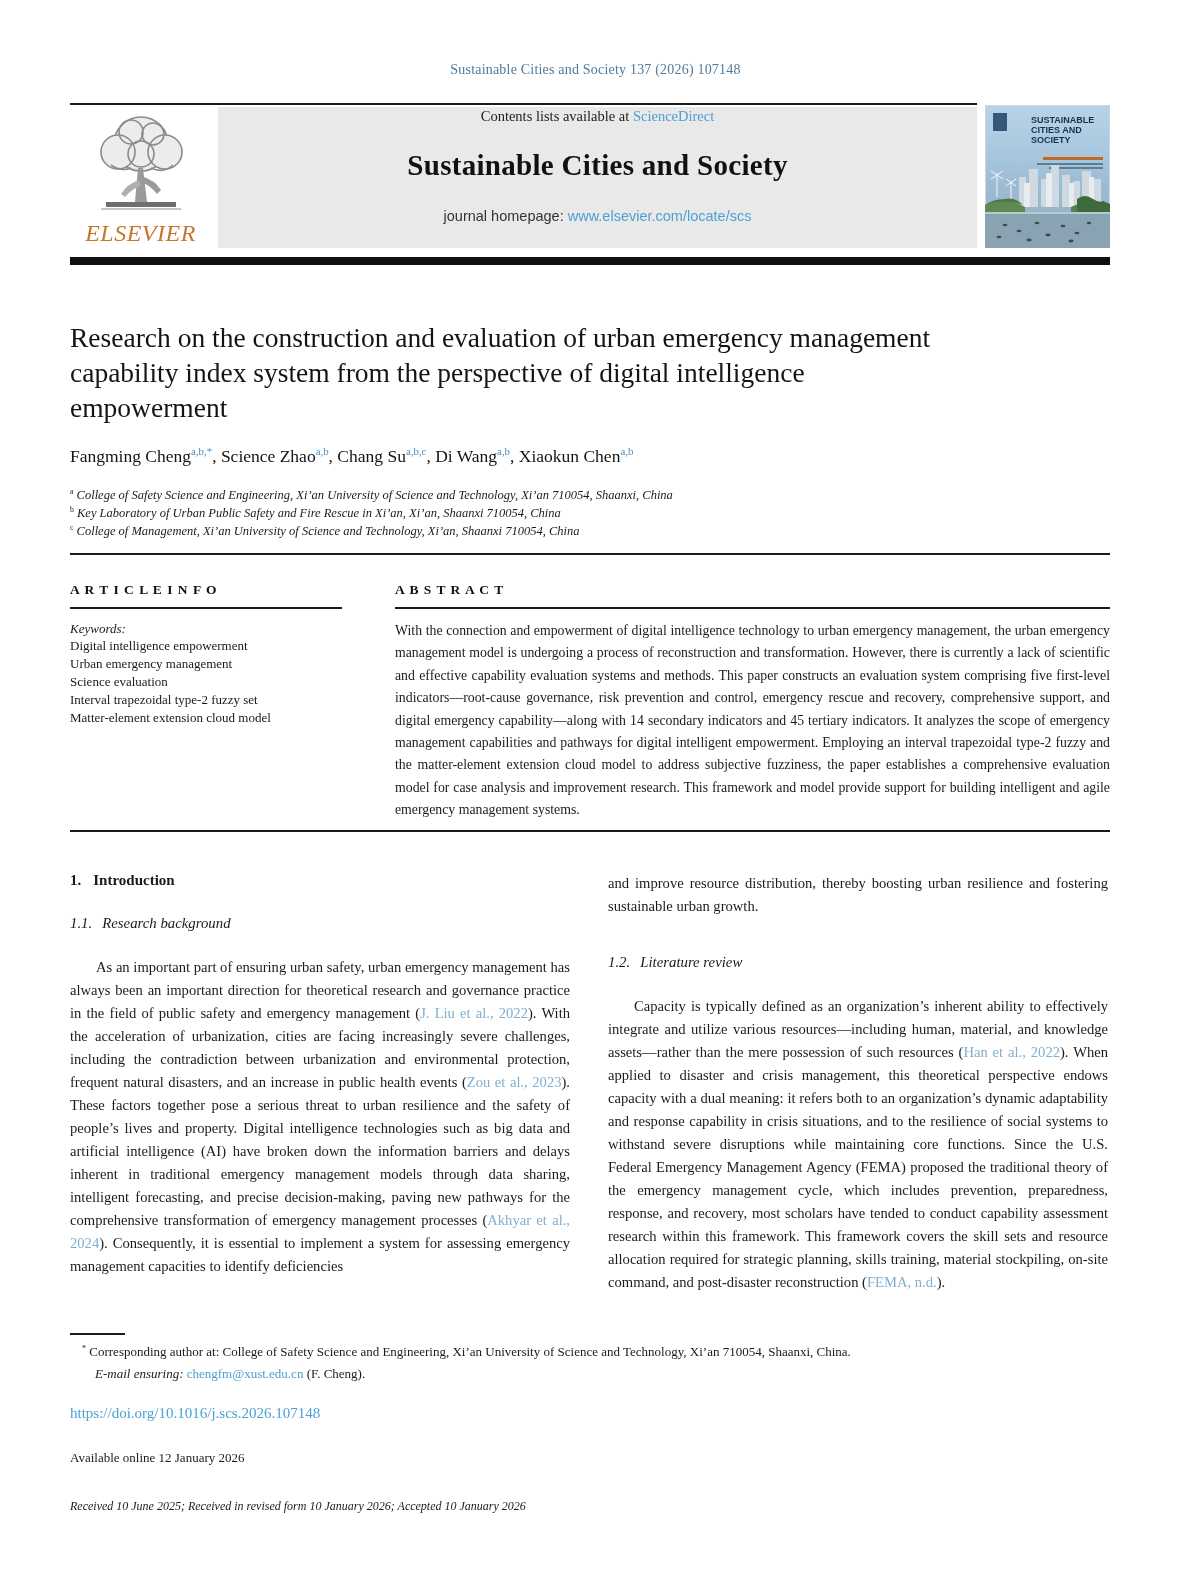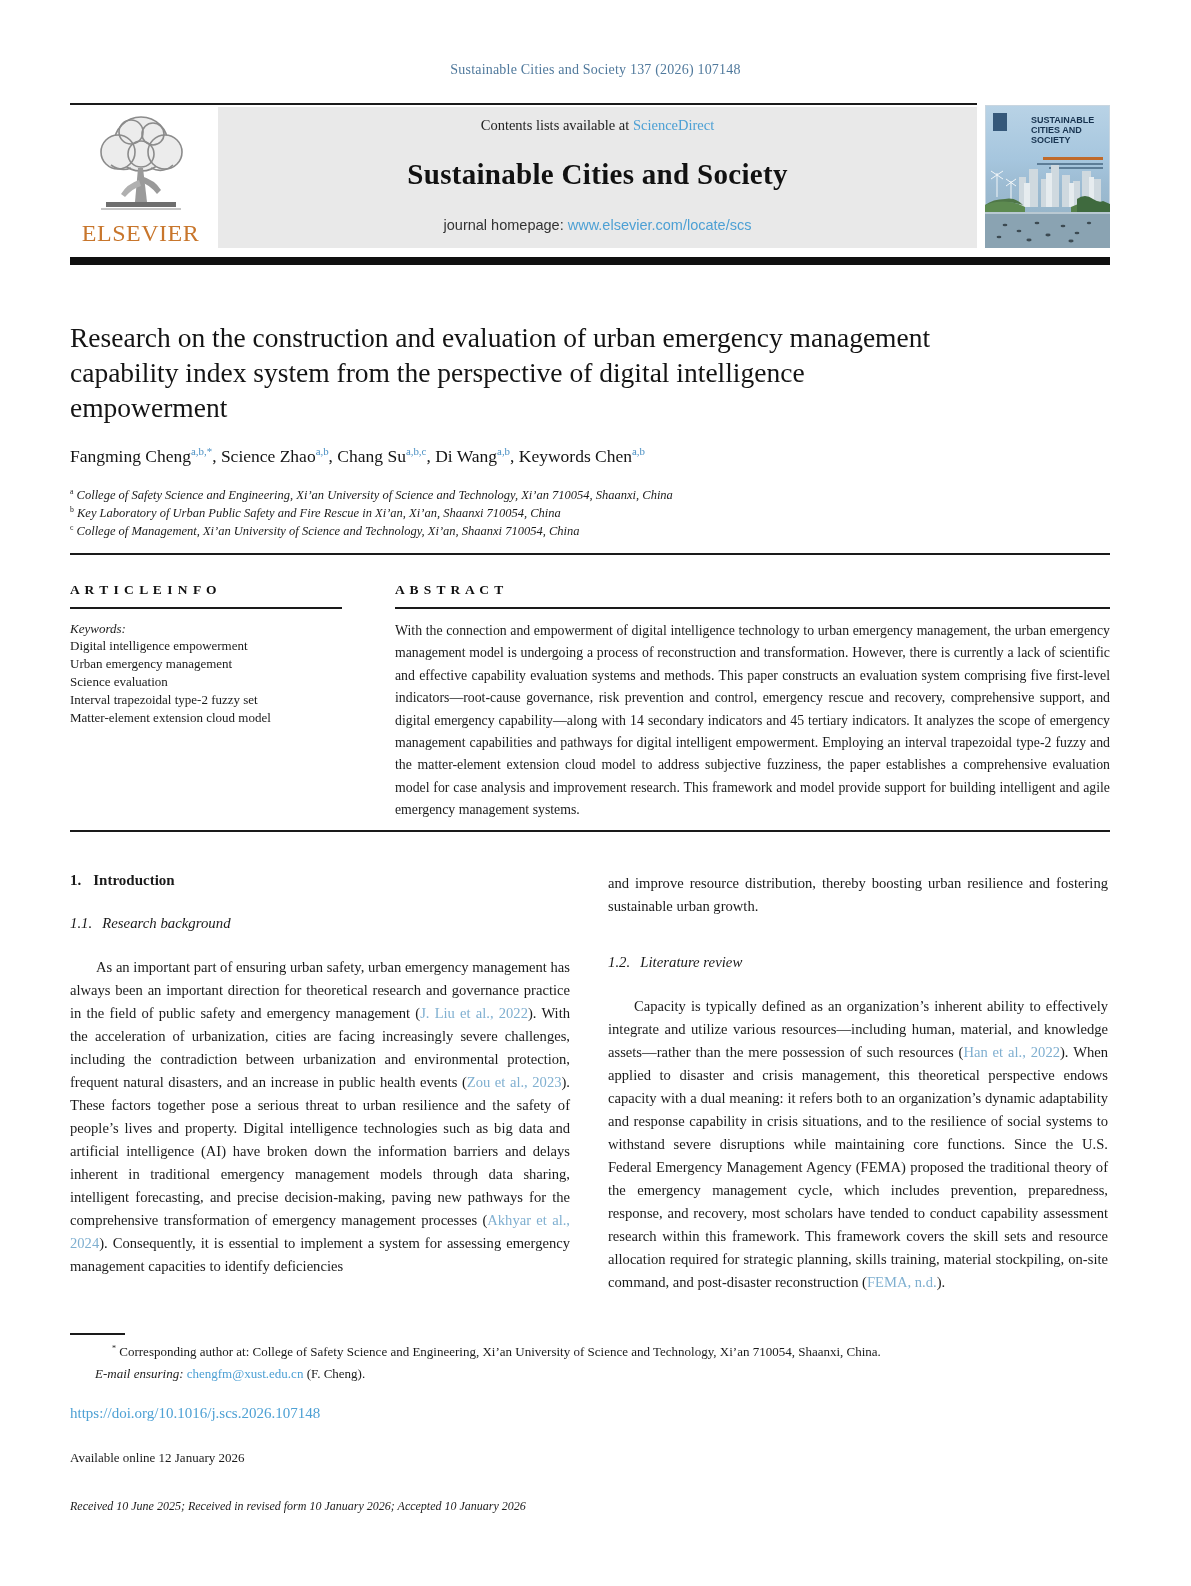--- a/index.html
+++ b/index.html
@@ -10,29 +10,29 @@
   }
   .journal-ref {
     position:absolute; top:62px; left:0; width:100%; text-align:center;
     font-size:14px; color:#50799c; letter-spacing:0.2px;
   }
   .hr-thin-top { position:absolute; top:103px; left:70px; width:907px; height:2px; background:#1a1a1a; }
   .header-gray {
     position:absolute; top:107px; left:218px; width:759px; height:141px;
     background:#e9e9e9; text-align:center;
   }
-  .contents-line { margin-top:10px; font-size:14.5px; color:#222; }
+  .contents-line { margin-top:1px; font-size:14.5px; color:#222; }
   .journal-title { margin-top:24px; font-size:29px; font-weight:600; color:#111; letter-spacing:0.3px; }
   .homepage-line { margin-top:26px; font-size:14.5px; font-family:"Liberation Sans", sans-serif; color:#333; }
   .link { color:#4da0d4; }
   .cite { color:#7fafd0; }
   .it { font-style:italic; }
   sup.sup { font-size:0.62em; vertical-align:super; line-height:0; }
 
-  .elsevier-block { position:absolute; top:110px; left:68px; width:145px; height:140px; text-align:center; }
+  .elsevier-block { position:absolute; top:110px; left:68px; width:145px; height:140px; text-align:center;font-style:italic; }
   .elsevier-word {
     margin-top:2px; font-size:24px; color:#c8762c; letter-spacing:0.5px; font-weight:500;
   }
   .cover {
     position:absolute; top:105px; left:985px; width:125px; height:143px;
     background:linear-gradient(#b9d3e6 0%, #a6c6de 38%, #9dbcd3 55%, #90aebf 100%);
     overflow:hidden; box-shadow:0 0 0 1px #c9d6e0 inset;
   }
   .cover-title {
     position:absolute; top:10px; right:7px; width:72px; text-align:left;
@@ -72,21 +72,21 @@
   .body-right { position:absolute; top:872px; left:608px; width:500px; }
   .sec-h1 { font-size:15px; font-weight:700; }
   .sec-h1 .num { margin-right:12px; }
   .sec-h2 { font-size:14.8px; font-style:italic; margin-top:26px; }
   .sec-h2 .num { margin-right:10px; }
   .body-para { margin-top:24px; font-size:14.6px; line-height:23px; text-align:justify; color:#1b1b1b; }
   .indent { text-indent:26px; }
   .no-top { margin-top:0; }
 
   .fn-rule { position:absolute; top:1333px; left:70px; width:55px; height:1.5px; background:#1a1a1a; }
-  .footnote1 { position:absolute; top:1344px; left:82px; width:1020px; font-size:13px;margin-left:30px; }
+  .footnote1 { position:absolute; top:1344px; left:82px; width:1020px; font-size:13px; }
   .footnote2 { position:absolute; top:1366px; left:95px; width:1000px; font-size:13px; }
   .doi-line { position:absolute; top:1405px; left:70px; font-size:15px; }
   .received-line { position:absolute; top:1499px; left:70px; font-size:12px;font-style:italic; }
   .available-line { position:absolute; top:1450px; left:70px; font-size:13px; }
   .copyright-line { position:absolute; top:1472px; left:70px; width:1040px; font-size:13px; }
 </style>
 </head>
 <body>
 
 <div class="page">
@@ -179,21 +179,21 @@
             <ellipse cx="14" cy="74" rx="2.4" ry="1.3"></ellipse>
         </g>
       </svg>
     </span>
   </div>
 
   <div class="black-bar"></div>
 
   <h1 class="article-title" style="font-weight:normal;">Research on the construction and evaluation of urban emergency management capability index system from the perspective of digital intelligence empowerment</h1>
 
-  <div class="authors"><span>Fangming Cheng</span><sup class="sup">a,b,*</sup><span>, </span><span>Science Zhao</span><sup class="sup">a,b</sup><span>, </span><span>Chang Su</span><sup class="sup">a,b,c</sup><span>, </span><span>Di Wang</span><sup class="sup">a,b</sup><span>, </span><span>Keywords Chen</span><sup class="sup">a,b</sup></div>
+  <div class="authors"><span>Fangming Cheng</span><sup class="sup">a,b,*</sup><span>, </span><span>Science Zhao</span><sup class="sup">a,b</sup><span>, </span><span>Chang Su</span><sup class="sup">a,b,c</sup><span>, </span><span>Di Wang</span><sup class="sup">a,b</sup><span>, </span><span>Xiaokun Chen</span><sup class="sup">a,b</sup></div>
 
   <div class="affils">
     <div class="affil"><sup class="sup">a</sup><span> College of Safety Science and Engineering, Xi’an University of Science and Technology, Xi’an 710054, Shaanxi, China</span></div>
     <div class="affil"><sup class="sup">b</sup><span> Key Laboratory of Urban Public Safety and Fire Rescue in Xi’an, Xi’an, Shaanxi 710054, China</span></div>
     <div class="affil"><sup class="sup">c</sup><span> College of Management, Xi’an University of Science and Technology, Xi’an, Shaanxi 710054, China</span></div>
   </div>
 
   <div class="hr1"></div>
 
   <div class="info-col">

